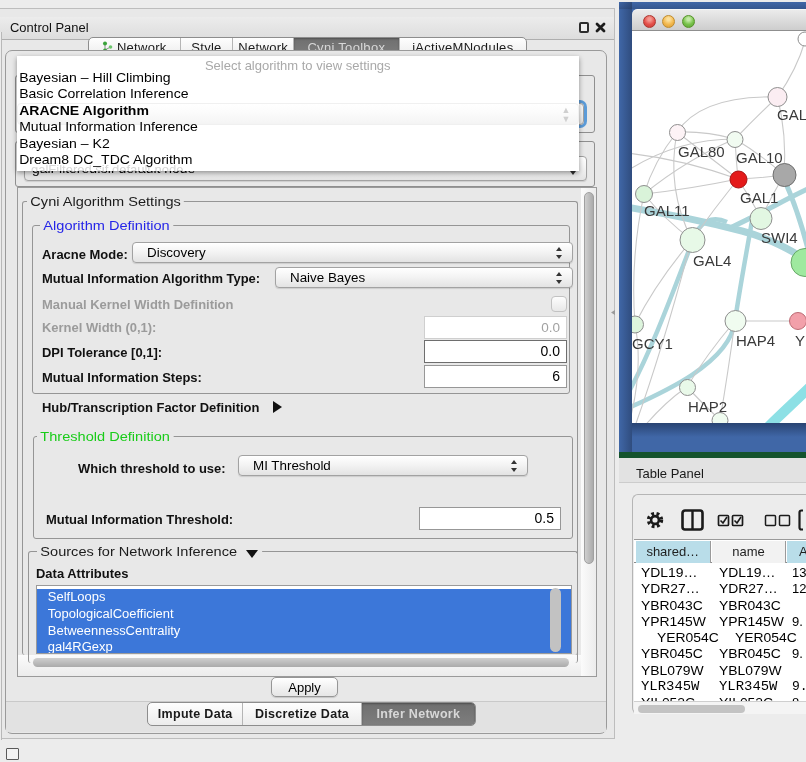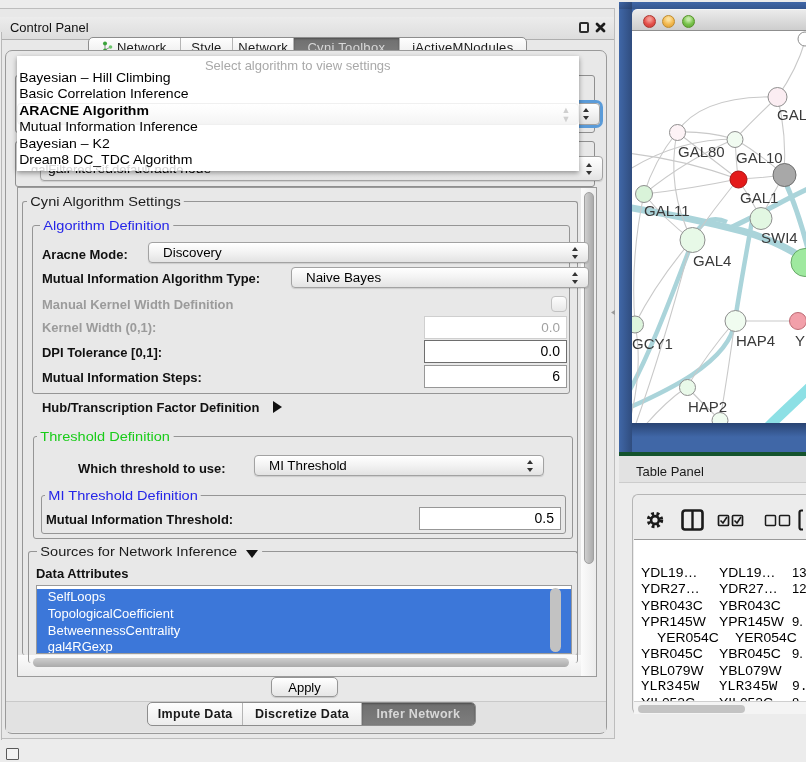--- a/index.html
+++ b/index.html
@@ -3,21 +3,21 @@
 <meta charset="utf-8">
 <style>
 * { margin:0; padding:0; box-sizing:border-box; }
 html,body { width:806px; height:762px; overflow:hidden; }
 body { background:#ececec; font-family:"Liberation Sans", sans-serif; position:relative; }
 .abs { position:absolute; }
 .lbl { font-size:12px; font-weight:bold; color:#111; white-space:nowrap; transform:scaleX(1.08); transform-origin:0 50%; }
 .dis { color:#9b9b9b; }
 .gbox { position:absolute; border:1px solid #959595; border-radius:3px; }
 .gtit { position:absolute; top:-8px; background:#e8e8e8; padding:0 3px; font-size:13px; white-space:nowrap; transform:scaleX(1.12); transform-origin:0 50%; }
-.combo { position:absolute; background:linear-gradient(#ffffff,#f4f4f4 45%,#e3e3e3); border:1px solid #a2a2a2; border-radius:4px; box-shadow:inset 0 1px 0 rgba(255,255,255,.9), 0 1px 1px rgba(0,0,0,.12);margin-left:16px; }
+.combo { position:absolute; background:linear-gradient(#ffffff,#f4f4f4 45%,#e3e3e3); border:1px solid #a2a2a2; border-radius:4px; box-shadow:inset 0 1px 0 rgba(255,255,255,.9), 0 1px 1px rgba(0,0,0,.12); }
 .combo .ct { position:absolute; left:14px; top:0; bottom:0; display:flex; align-items:center; font-size:12.5px; color:#000; white-space:nowrap; transform:scaleX(1.07); transform-origin:0 50%; }
 .arrs { position:absolute; right:9px; top:50%; width:7px; height:12px; transform:translateY(-50%); }
 .arrs .u { position:absolute; left:0; top:0; width:0; height:0; border-left:3.5px solid transparent; border-right:3.5px solid transparent; border-bottom:4.5px solid #333; }
 .arrs .d { position:absolute; left:0; bottom:0; width:0; height:0; border-left:3.5px solid transparent; border-right:3.5px solid transparent; border-top:4.5px solid #333; }
 .field { position:absolute; background:#fff; text-align:right; font-size:14px; color:#000; }
 .tabstrip { position:absolute; display:flex; border:1px solid #8d8d8d; border-radius:5px; background:linear-gradient(#fefefe,#ececec); overflow:hidden; }
 .tabstrip .seg { display:flex; align-items:center; justify-content:center; font-size:13px; color:#1a1a1a; border-left:1px solid #b5b5b5; white-space:nowrap; letter-spacing:0.3px; }
 .tabstrip .seg:first-child { border-left:none; }
 .tabstrip .sel { background:linear-gradient(#6f6f6f,#7e7e7e); color:#d8d8d8; box-shadow:inset 0 1px 2px rgba(0,0,0,.3); }
 </style>
@@ -124,23 +124,20 @@
   <div class="gbox" style="left:33px; top:427px; width:540px; height:103px;">
     <div class="gtit" style="left:3px; color:#19cc19;">Threshold Definition</div>
   </div>
   <div class="lbl" style="position:absolute; left:78px; top:453px;">Which threshold to use:</div>
   <div class="combo" style="left:238px; top:446px; width:290px; height:21px;">
     <div class="ct">MI Threshold</div>
     <div class="arrs">
         <div class="u"></div>
         <div class="d"></div>
       </div>
-  </div>
-  <div class="gbox" style="left:41px; top:486px; width:525px; height:39px;">
-    <div class="gtit" style="left:3px; color:#2525e8;">MI Threshold Definition</div>
   </div>
   <div class="lbl" style="position:absolute; left:46px; top:504px;">Mutual Information Threshold:</div>
   <div class="field" style="left:419px; top:498px; width:142px; height:23px; border:1px solid #979797; line-height:21px; padding-right:6px;">0.5</div>
 
   <div class="gbox" style="left:28px; top:542px; width:550px; height:112px; border-bottom:none;">
     <div class="gtit" style="left:8px; color:#1c1c1c; padding-right:22px;">Sources for Network Inference</div>
   </div>
   <div class="abs" style="left:246px; top:541px; width:0; height:0; border-left:6.5px solid transparent; border-right:6.5px solid transparent; border-top:8px solid #111; z-index:5;"></div>
   <div class="lbl" style="position:absolute; left:36px; top:558px;">Data Attributes</div>
   <div class="abs" style="left:36px; top:576px; width:536px; height:69px; background:#fff; border:1px solid #9a9a9a; overflow:hidden;">
@@ -244,21 +241,21 @@
       <text x="12" y="185">GAL11</text>
       <text x="61" y="235">GAL4</text>
       <text x="0" y="318">GCY1</text>
       <text x="104" y="315">HAP4</text>
       <text x="163" y="315">Y</text>
       <text x="56" y="380.5">HAP2</text>
     </g>
   </svg>
 </div>
 
-<div class="abs" style="left:619px; top:452px; width:187px; height:31px; background:#e2e2e2; border-top:4px solid #14532d; border-bottom:1px solid #cccccc;">
+<div class="abs" style="left:619px; top:452px; width:187px; height:31px; background:#e2e2e2; border-top:6px solid #14532d; border-bottom:1px solid #cccccc;">
   <div class="abs" style="left:17px; top:8px; font-size:13px; color:#1a1a1a;">Table Panel</div>
 </div>
 <div class="abs" style="left:619px; top:484px; width:187px; height:278px; background:#ececec;"></div>
 <div class="abs" style="left:632px; top:494px; width:174px; height:220px; background:#ececec; border:1px solid #b5b5b5; border-right:none; border-radius:6px 0 0 6px;">
 
   <svg class="abs" style="left:10px; top:13px;" width="160" height="26" viewBox="0 0 160 26">
     <g>
       <circle cx="12" cy="12" r="6.4" fill="none" stroke="#1a1a1a" stroke-width="3.6" stroke-dasharray="2.7 2.45"></circle>
       <circle cx="12" cy="12" r="5.2" fill="#1a1a1a"></circle>
       <circle cx="12" cy="12" r="2.6" fill="#ececec"></circle>
@@ -270,20 +267,25 @@
       <rect x="89.5" y="7.5" width="10" height="10" rx="1" stroke-width="1.7"></rect>
       <path d="M77.5 12.5 L80 15 L84 9" stroke-width="1.6"></path>
       <path d="M91.5 12.5 L94 15 L98 9" stroke-width="1.6"></path>
       <rect x="122.5" y="7.5" width="10" height="10" rx="1" stroke-width="1.5"></rect>
       <rect x="136.5" y="7.5" width="10" height="10" rx="1" stroke-width="1.5"></rect>
       <rect x="156.5" y="2.5" width="16" height="19" rx="2" stroke-width="2.2"></rect>
     </g>
   </svg>
 
   <div class="abs" style="left:1px; top:44px; width:173px; height:162px; background:#ffffff; border-top:1px solid #9a9a9a; overflow:hidden;">
+    <div class="abs" style="left:0px; top:1px; width:100%; height:22px; border-bottom:1px solid #8a8a8a; font-size:13px; color:#1f1f1f;">
+      <div class="abs" style="left:1.5px; top:0px; width:75.5px; height:22px; background:#b9dde9; border-right:1px solid #9a9a9a; text-align:center; line-height:22px;">shared…</div>
+      <div class="abs" style="left:78px; top:0px; width:74px; height:22px; background:#f2f2f2; border-right:1px solid #9a9a9a; text-align:center; line-height:22px;">name</div>
+      <div class="abs" style="left:153px; top:0px; width:21px; height:22px; background:#b9dde9; line-height:22px; padding-left:12px;">A</div>
+    </div>
     <div class="abs" id="trows" style="left:0px; top:24px; width:100%; font-size:13px; color:#000;">
         <div style="position:relative; height:16.3px;">
           <span style="position:absolute; left:7px; top:1px; transform:scaleX(1.07); transform-origin:0 50%; display:inline-block;">YDL19…</span>
           <span style="position:absolute; left:85px; top:1px; transform:scaleX(1.07); transform-origin:0 50%; display:inline-block;">YDL19…</span>
           <span style="position:absolute; left:158px; top:1px;">13</span>
         </div>
         <div style="position:relative; height:16.3px;">
           <span style="position:absolute; left:7px; top:1px; transform:scaleX(1.07); transform-origin:0 50%; display:inline-block;">YDR27…</span>
           <span style="position:absolute; left:85px; top:1px; transform:scaleX(1.07); transform-origin:0 50%; display:inline-block;">YDR27…</span>
           <span style="position:absolute; left:158px; top:1px;">12</span>

